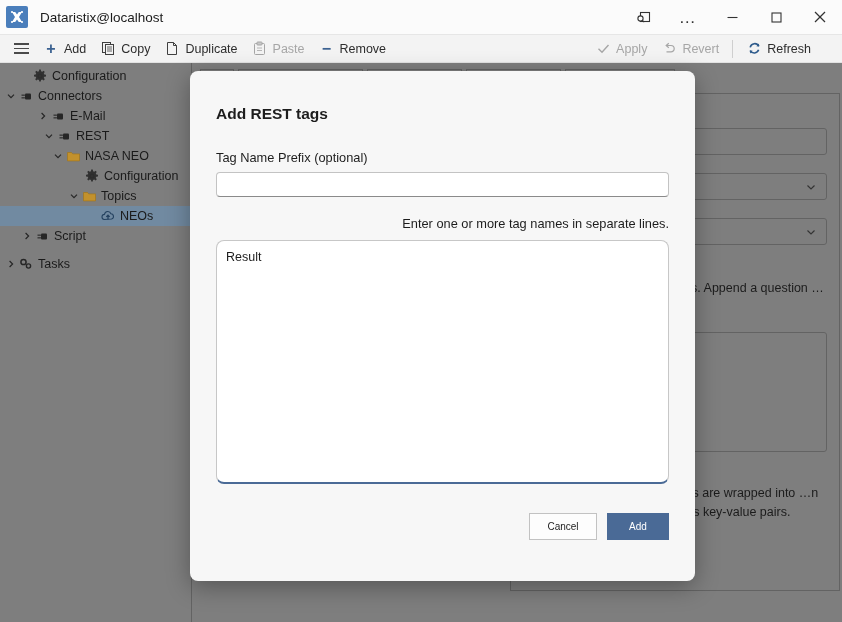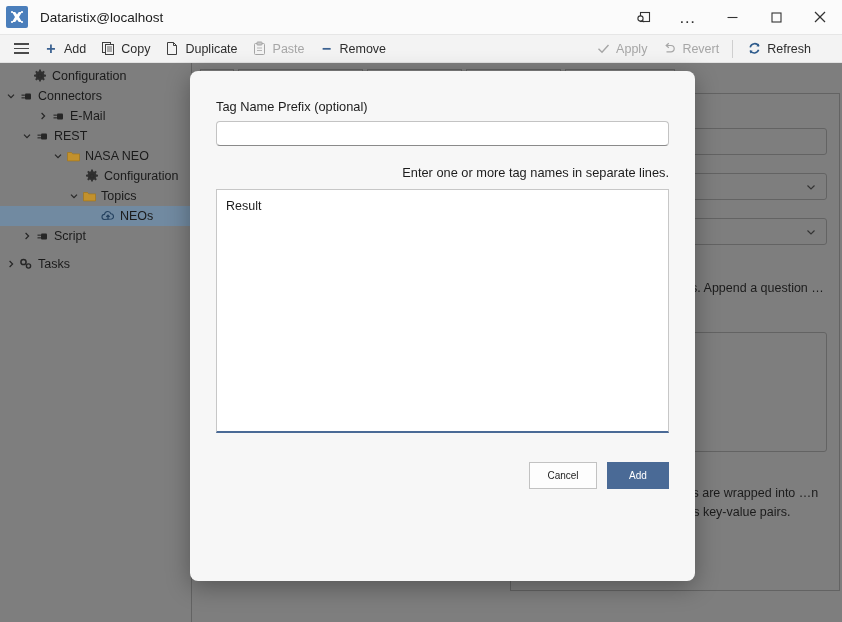--- a/index.html
+++ b/index.html
@@ -235,21 +235,21 @@
   }
   .hint-text {
     font-size: 12.8px; color: #1d1d1d;
     margin-top: 19px; margin-bottom: 9px; text-align: right;
   }
   .text-area {
     width: 453px; height: 244px;
     background: #ffffff;
     border: 1px solid #c7c7c7;
     border-bottom: 2px solid #4a6a96;
-    border-radius: 0;
+    border-radius: 8px;
     font-family: "Liberation Sans", sans-serif;
     font-size: 12.5px;
     color: #1d1d1d;
     padding: 8px 9px;
     outline: none;
     resize: none;
     display: block;
     line-height: 1.4;
   }
   .modal-actions {
@@ -456,21 +456,21 @@
         <span class="t-icon">
           <svg width="15" height="15" viewBox="0 0 15 15">
               <rect x="6" y="4.5" width="6" height="6" rx="1" fill="#2b2b2b"></rect>
               <rect x="2.5" y="5.6" width="3.4" height="1.1" fill="#2b2b2b"></rect>
               <rect x="2.5" y="8.3" width="3.4" height="1.1" fill="#2b2b2b"></rect>
             </svg>
         </span>
         <span class="t-label">E-Mail</span>
       </div>
 
-      <div class="tree-row" style="padding-left:20px;">
+      <div class="tree-row" style="padding-left:20px;margin-left:22px;">
         <span class="chev">
           <svg width="10" height="10" viewBox="0 0 10 10">
               <path d="M2 3.6 L5 6.6 L8 3.6" fill="none" stroke="#2b2b2b" stroke-width="1.2"></path>
             </svg>
         </span>
         <span class="t-icon">
           <svg width="15" height="15" viewBox="0 0 15 15">
               <rect x="6" y="4.5" width="6" height="6" rx="1" fill="#2b2b2b"></rect>
               <rect x="2.5" y="5.6" width="3.4" height="1.1" fill="#2b2b2b"></rect>
               <rect x="2.5" y="8.3" width="3.4" height="1.1" fill="#2b2b2b"></rect>
@@ -592,20 +592,21 @@
         <div class="p-box"></div>
         <div class="p-sub">…jects</div>
         <div class="p-help">…nt to the topic should …alues are wrapped into …n input values are url-encoded as key-value pairs.</div>
       </div>
     </div>
   </div>
 
   <div class="modal-backdrop"></div>
 
   <div class="modal">
+    <div class="modal-title">Add REST tags</div>
 
     <div class="field-label">Tag Name Prefix (optional)</div>
     <input class="text-input" type="text" value="" style="">
 
     <div class="hint-text">Enter one or more tag names in separate lines.</div>
     <textarea class="text-area" style="">Result</textarea>
 
     <div class="modal-actions">
       <button class="btn btn-cancel">Cancel</button>
       <button class="btn btn-primary">Add</button>

